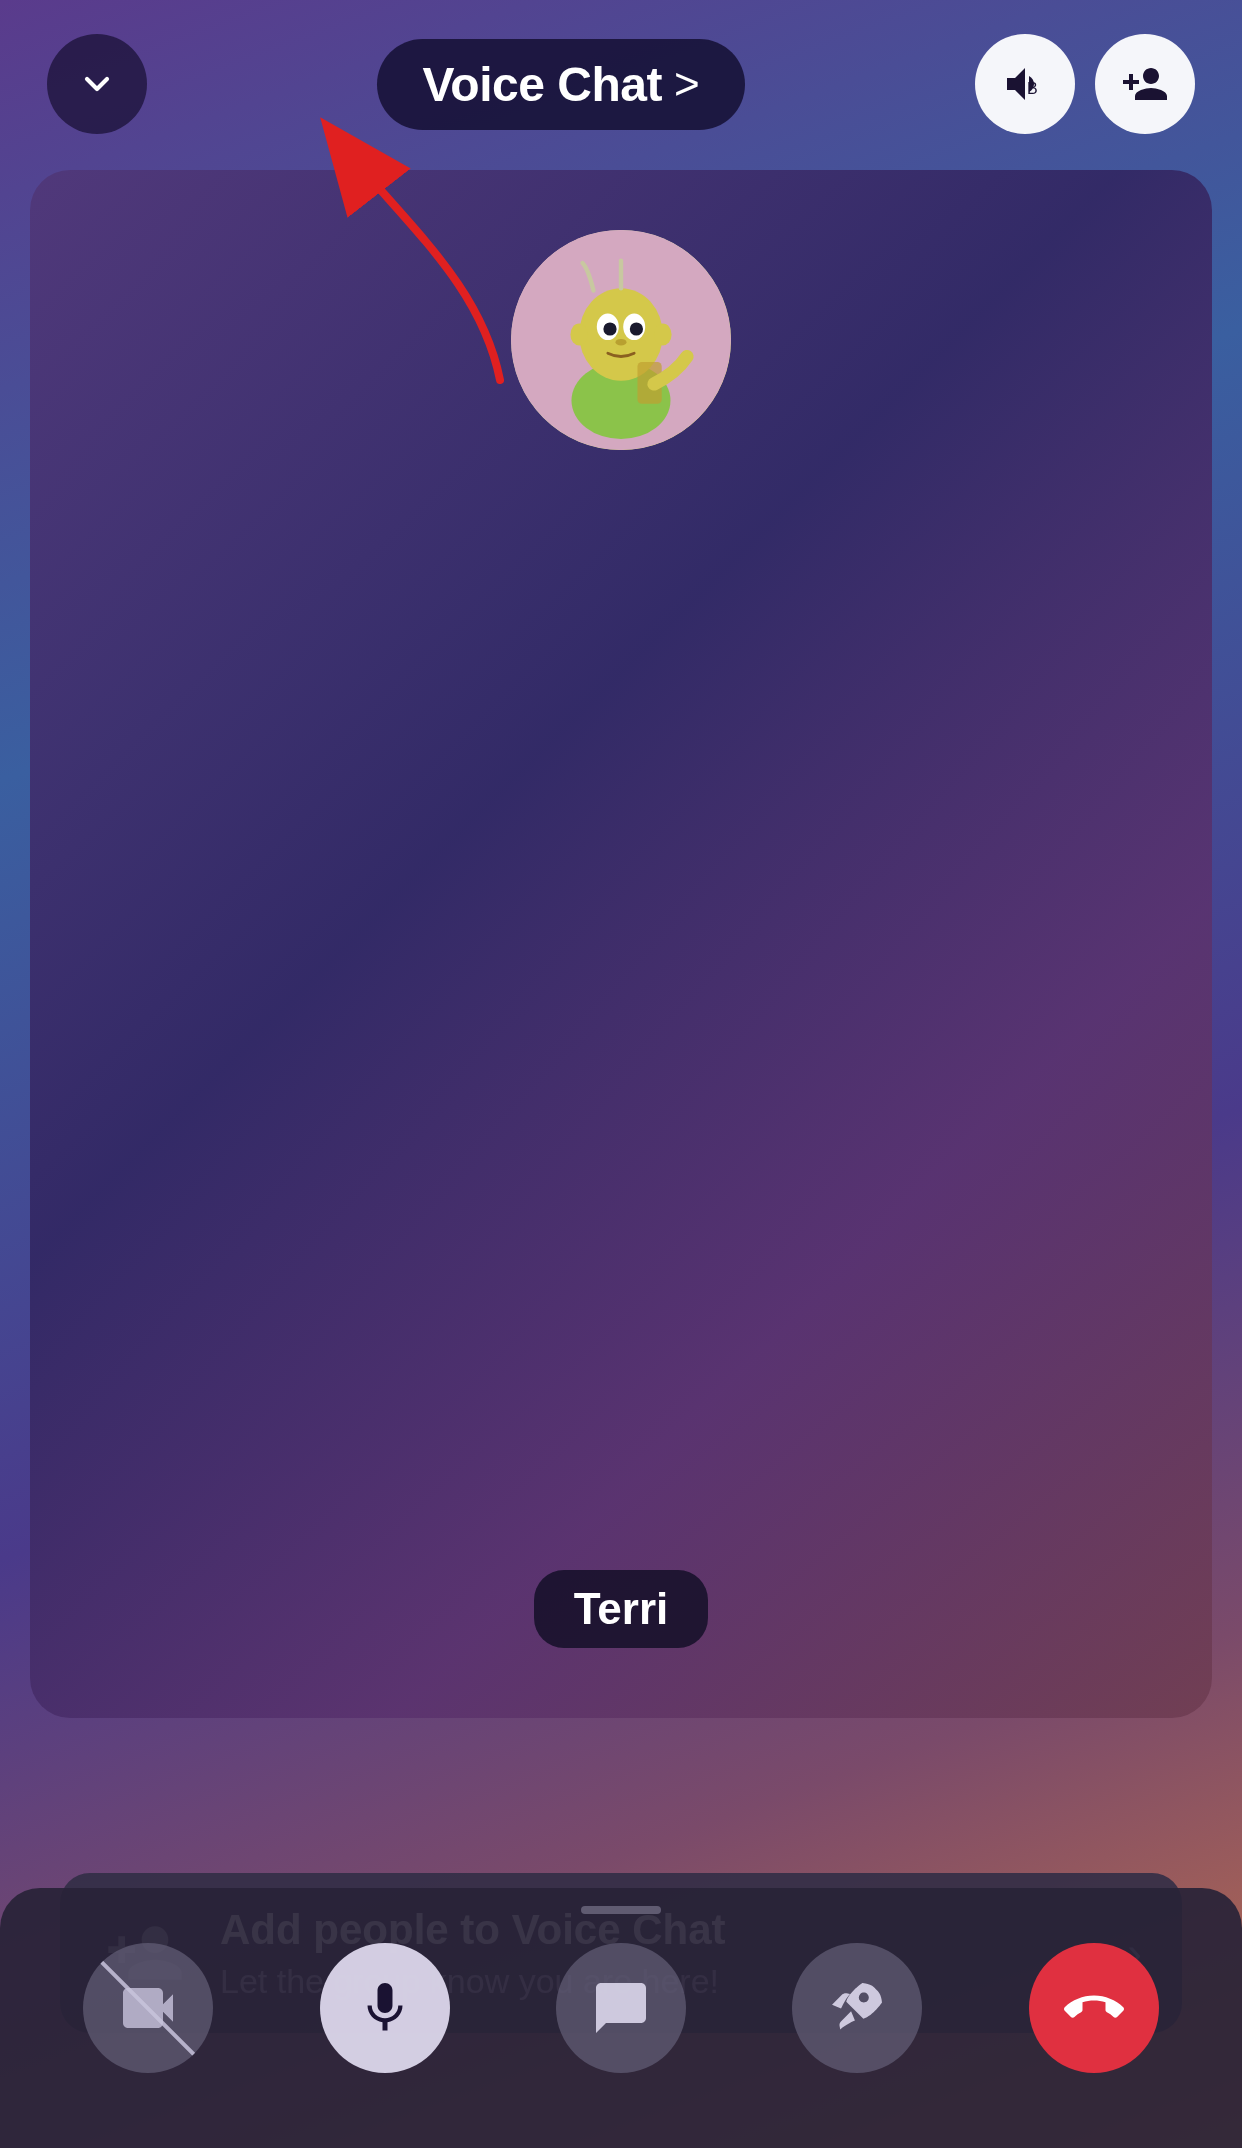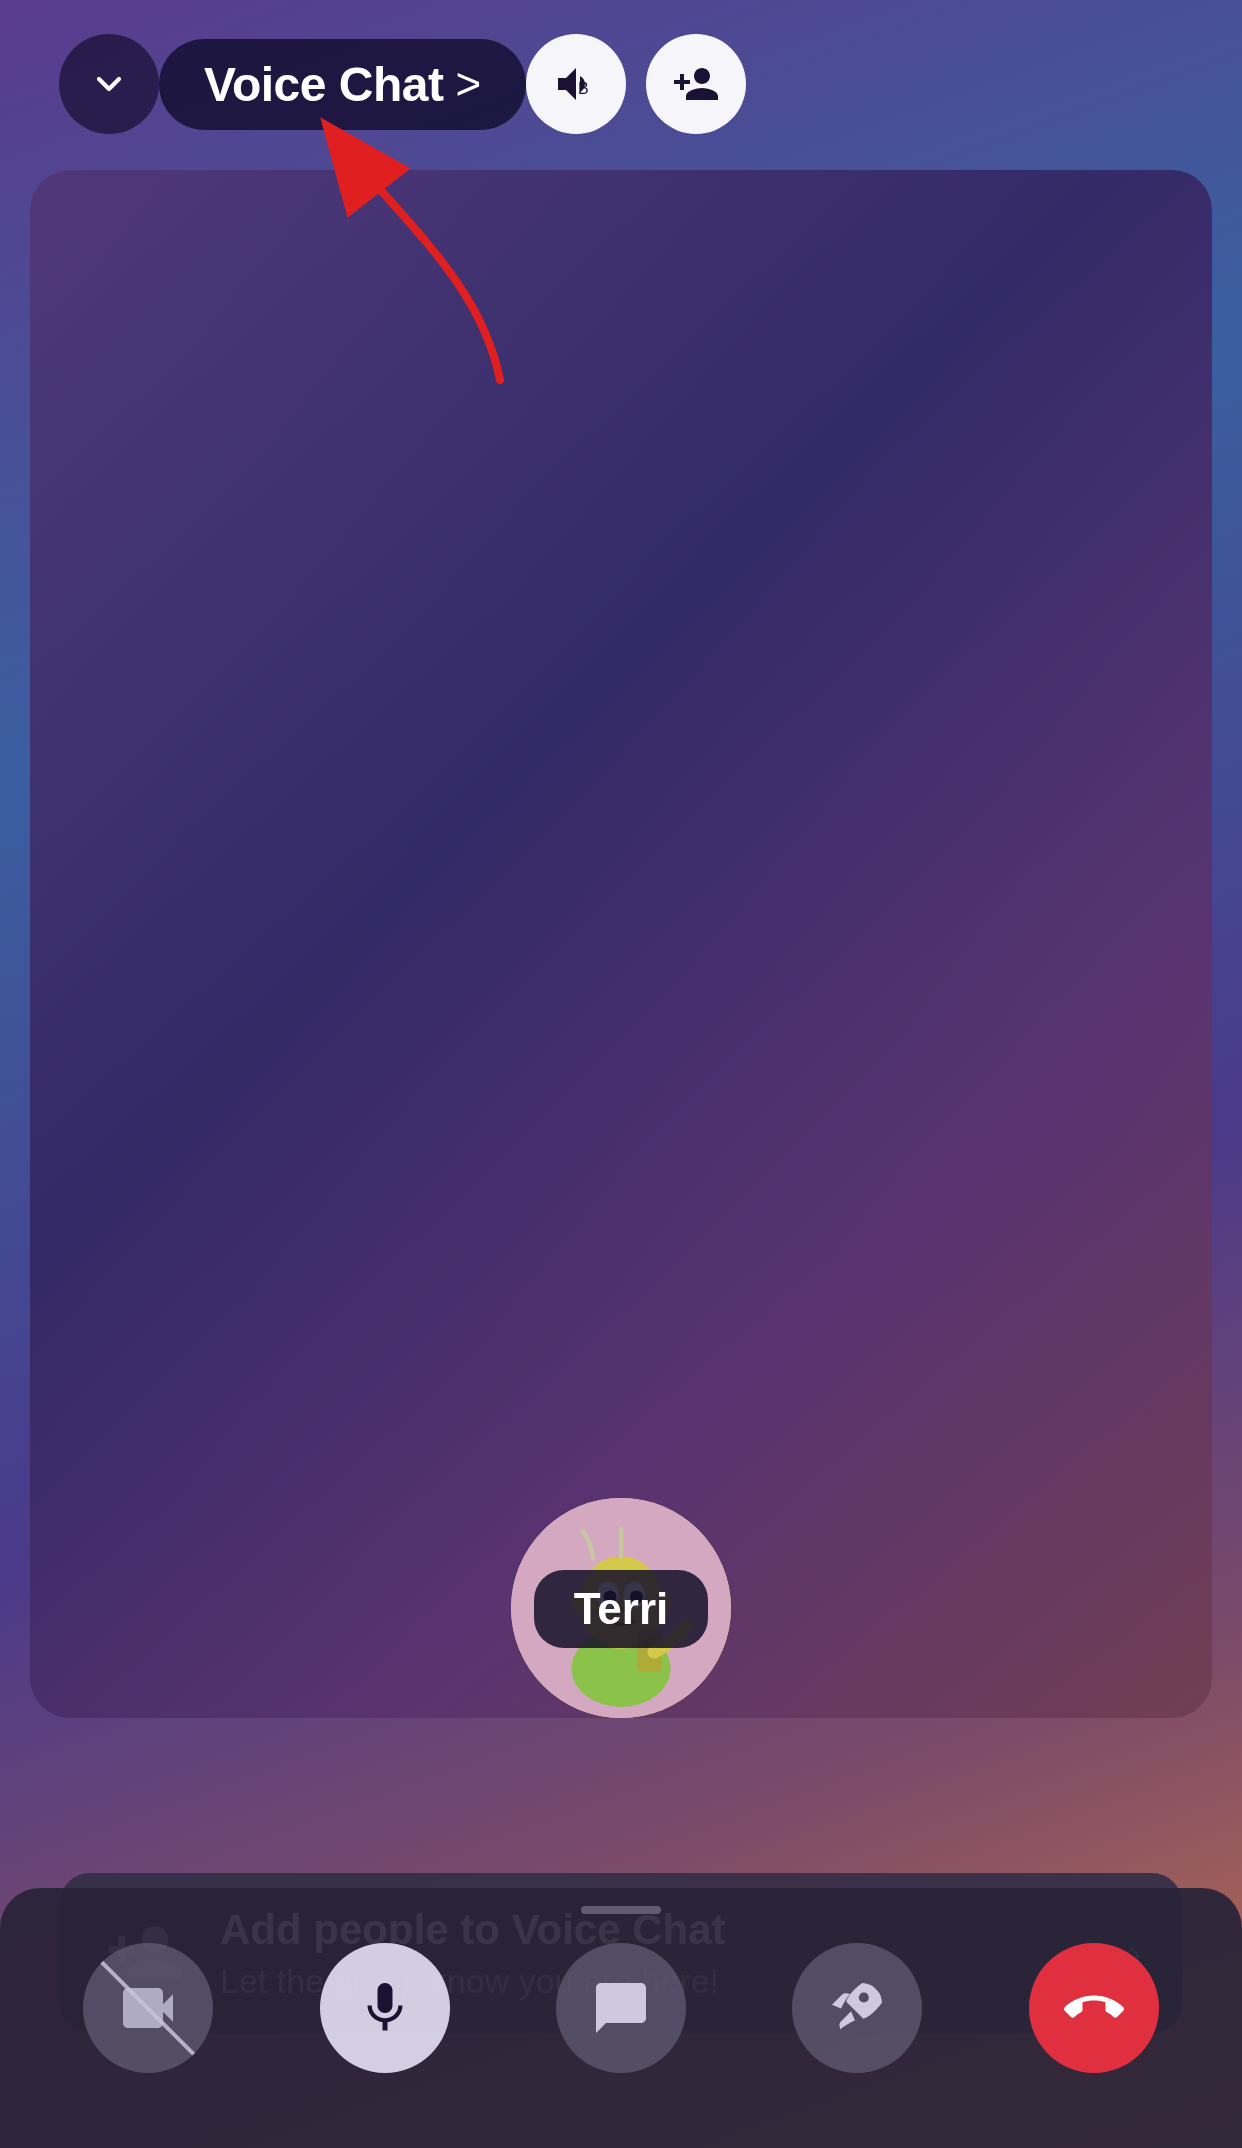--- a/index.html
+++ b/index.html
@@ -16,21 +16,22 @@
 
     
     .header {
       position: absolute;
       top: 0;
       left: 0;
       right: 0;
       height: 138px;
       display: flex;
       align-items: center;
-      padding: 50px 59px 20px;
+      justify-content: space-between;
+      padding: 50px 47px 20px;
       z-index: 10;
     }
 
     .chevron-btn {
       width: 100px;
       height: 100px;
       border-radius: 50%;
       background: rgba(30, 20, 60, 0.8);
       border: none;
       display: flex;
@@ -105,21 +106,21 @@
       position: absolute;
       top: 170px;
       left: 30px;
       right: 30px;
       bottom: 430px;
       background: linear-gradient(135deg, rgba(80, 55, 120, 0.9) 0%, rgba(50, 40, 100, 0.95) 40%, rgba(90, 50, 110, 0.9) 70%, rgba(110, 60, 80, 0.85) 100%);
       border-radius: 40px;
       display: flex;
       flex-direction: column;
       align-items: center;
-      justify-content: flex-end;
+      justify-content: flex-start;
       overflow: hidden;
     }
 
     .avatar-container {
       display: flex;
       flex-direction: column;
       align-items: center;
       gap: 40px;
       margin-top: 60px;
     }

